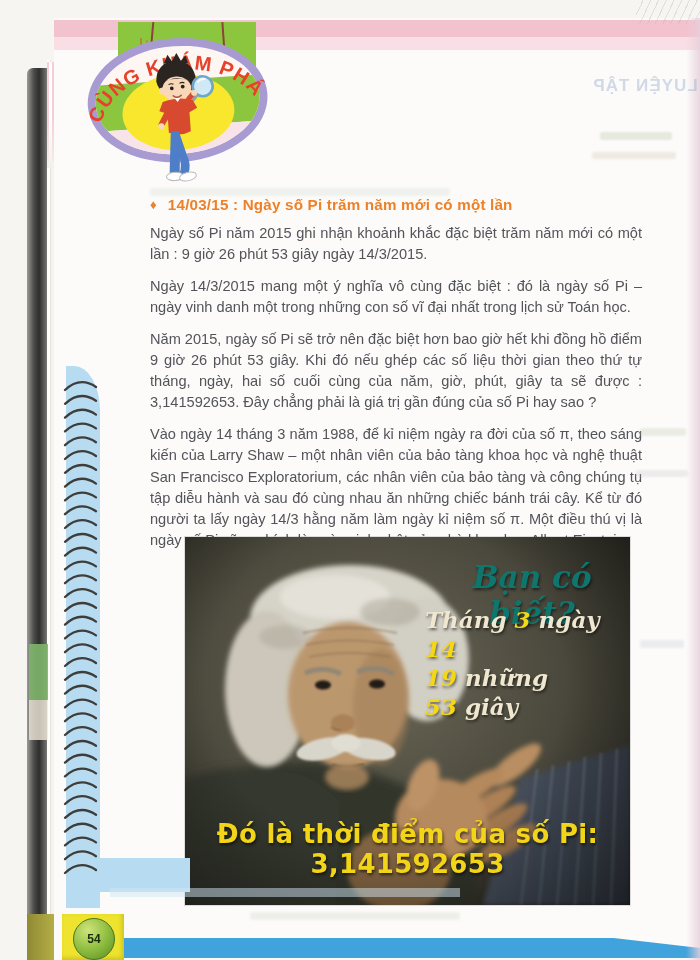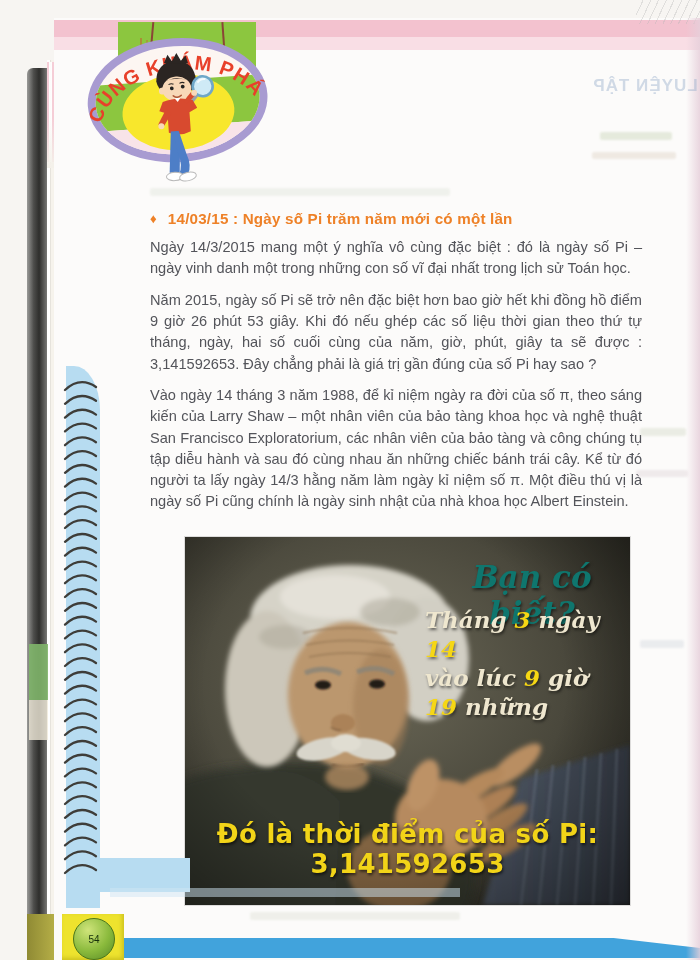--- a/index.html
+++ b/index.html
@@ -42,21 +42,21 @@
   .string-pin{width:5px;height:5px;border-radius:50%;background:#5e2b20;}
   .pin1{left:149px;top:50px;}
   .pin2{left:224px;top:67px;}
   .red-streak{width:2px;background:#d2452f;}
   .rs1{left:140px;top:38px;height:58px;opacity:.45;}
   .rs2{left:146px;top:40px;height:52px;opacity:.3;}
   .badge-svg{left:84px;top:36px;transform:rotate(-4deg);}
 
   
   .content{left:150px;top:196px;width:492px;color:#53545a;}
-  .content h2{margin:14px 0 10px 0;font-size:15.2px;color:#ee8127;letter-spacing:.2px;}
+  .content h2{margin:0 0 10px 0;font-size:15.2px;color:#ee8127;letter-spacing:.2px;}
   .content h2 .diamond{font-size:13px;margin-right:11px;position:relative;top:-1px;}
   .content p{margin:0 0 10.5px 0;font-size:14.6px;line-height:21.2px;text-align:justify;}
 
   
   .figure{left:185px;top:537px;width:445px;height:368px;overflow:hidden;
     box-shadow:0 0 0 1px rgba(0,0,0,.12);}
   .figure svg{display:block;}
   .fig-vignette{left:0;top:0;width:445px;height:368px;
     background:radial-gradient(ellipse at 45% 40%,rgba(0,0,0,0) 52%,rgba(0,0,0,.5) 100%);}
   .know-title{left:242px;top:22px;width:210px;text-align:center;
@@ -76,21 +76,21 @@
   .blue-foot{left:100px;top:858px;width:90px;height:34px;background:#b7dcf1;}
   .back-blue-bar{left:110px;top:888px;width:350px;height:9px;background:#cfe6f4;opacity:.5;}
   .coil{left:61px;top:378px;}
 
   
   .page-tab{left:62px;top:914px;width:62px;height:46px;background:#eee32e;
     box-shadow:inset -2px -2px 4px rgba(140,130,0,.35);}
   .page-num{left:73px;top:918px;width:40px;height:40px;border-radius:50%;
     background:radial-gradient(circle at 35% 28%,#cfe47a,#8aba3c 55%,#5d8f28 95%);
     border:1px solid #49751c;display:flex;align-items:center;justify-content:center;
-    font-size:10px;font-weight:normal;color:#17300c;}
+    font-size:12px;font-weight:bold;color:#17300c;}
   .blue-band{left:124px;top:938px;width:576px;height:20px;background:#41a3dc;
     clip-path:polygon(0 0,85% 0,100% 50%,100% 100%,0 100%);}
 
   
   .bleed-word{right:0px;top:76px;width:110px;text-align:center;font-weight:bold;font-size:17px;
     color:#8fa8c8;opacity:.4;transform:scaleX(-1);filter:blur(.7px);letter-spacing:1px;}
   .bleed-bar{filter:blur(1.2px);border-radius:2px;}
   .bb1{left:600px;top:132px;width:72px;height:8px;background:#bccba6;opacity:.35;}
   .bb2{left:592px;top:152px;width:84px;height:7px;background:#d2c2ae;opacity:.3;}
   .bb3{left:150px;top:188px;width:300px;height:8px;background:#b9c6ae;opacity:.18;}
@@ -167,20 +167,21 @@
       <path d="M86,95 L82,136 L92,137 L94,112 L93,95 Z"></path>
       <path d="M94,95 L100,118 Q105,131 100,139 L91,139 Q96,130 92,118 L88,96 Z"></path>
     </g>
     <ellipse cx="87" cy="140" rx="8.5" ry="4.2" fill="#ffffff" stroke="#b9b9b9" stroke-width="1"></ellipse>
     <ellipse cx="100" cy="141" rx="8.5" ry="4.2" fill="#ffffff" stroke="#b9b9b9" stroke-width="1" transform="rotate(-8 100 141)"></ellipse>
   </g>
 </svg>
 
 <div class="abs content">
   <h2><span class="diamond">♦</span><span>14/03/15 : Ngày số Pi trăm năm mới có một lần</span></h2>
+  <p>Ngày số Pi năm 2015 ghi nhận khoảnh khắc đặc biệt trăm năm mới có một lần : 9 giờ 26 phút 53 giây ngày 14/3/2015.</p>
   <p>Ngày 14/3/2015 mang một ý nghĩa vô cùng đặc biệt : đó là ngày số Pi – ngày vinh danh một trong những con số vĩ đại nhất trong lịch sử Toán học.</p>
   <p>Năm 2015, ngày số Pi sẽ trở nên đặc biệt hơn bao giờ hết khi đồng hồ điểm 9 giờ 26 phút 53 giây. Khi đó nếu ghép các số liệu thời gian theo thứ tự tháng, ngày, hai số cuối cùng của năm, giờ, phút, giây ta sẽ được : 3,141592653. Đây chẳng phải là giá trị gần đúng của số Pi hay sao ?</p>
   <p>Vào ngày 14 tháng 3 năm 1988, để kỉ niệm ngày ra đời của số π, theo sáng kiến của Larry Shaw – một nhân viên của bảo tàng khoa học và nghệ thuật San Francisco Exploratorium, các nhân viên của bảo tàng và công chúng tụ tập diễu hành và sau đó cùng nhau ăn những chiếc bánh trái cây. Kể từ đó người ta lấy ngày 14/3 hằng năm làm ngày kỉ niệm số π. Một điều thú vị là ngày số Pi cũng chính là ngày sinh nhật của nhà khoa học Albert Einstein.</p>
 </div>
 
 <div class="abs figure">
   <svg width="445" height="368" viewBox="0 0 445 368">
     <defs>
       <radialGradient id="bgG" cx="42%" cy="38%" r="80%">
         <stop offset="0" stop-color="#6b6857"></stop>
@@ -257,22 +258,22 @@
         <ellipse cx="256" cy="282" rx="46" ry="40" fill="#b68a5e"></ellipse>
         <ellipse cx="238" cy="248" rx="14" ry="27" fill="#bd9266" transform="rotate(22 238 248)"></ellipse>
         <ellipse cx="214" cy="332" rx="52" ry="42" fill="#8a6844" opacity=".9"></ellipse>
       </g>
     </g>
   </svg>
   <div class="abs fig-vignette"></div>
   <div class="abs know-title">Bạn có biết?</div>
   <div class="abs date-block">
     <div><span class="w">Tháng </span><span class="n">3</span><span class="w"> ngày </span><span class="n">14</span></div>
-    <div><span class="w">vào lúc </span><span class="n">9</span><span class="w"> giờ</span></div>
     <div><span class="n">19</span><span class="w"> những</span></div>
+    <div><span class="n">53</span><span class="w"> giây</span></div>
   </div>
   <div class="abs fig-caption">Đó là thời điểm của số Pi: 3,141592653</div>
 </div>
 
 <div class="abs blue-strip"></div>
 <div class="abs blue-foot"></div>
 <div class="abs back-blue-bar"></div>
 <svg class="abs coil" width="40" height="500" viewBox="0 0 40 500">
   <defs>
       <path id="coil-arc" d="M4,12 Q19,-2 35,9" stroke-linecap="round"></path>

